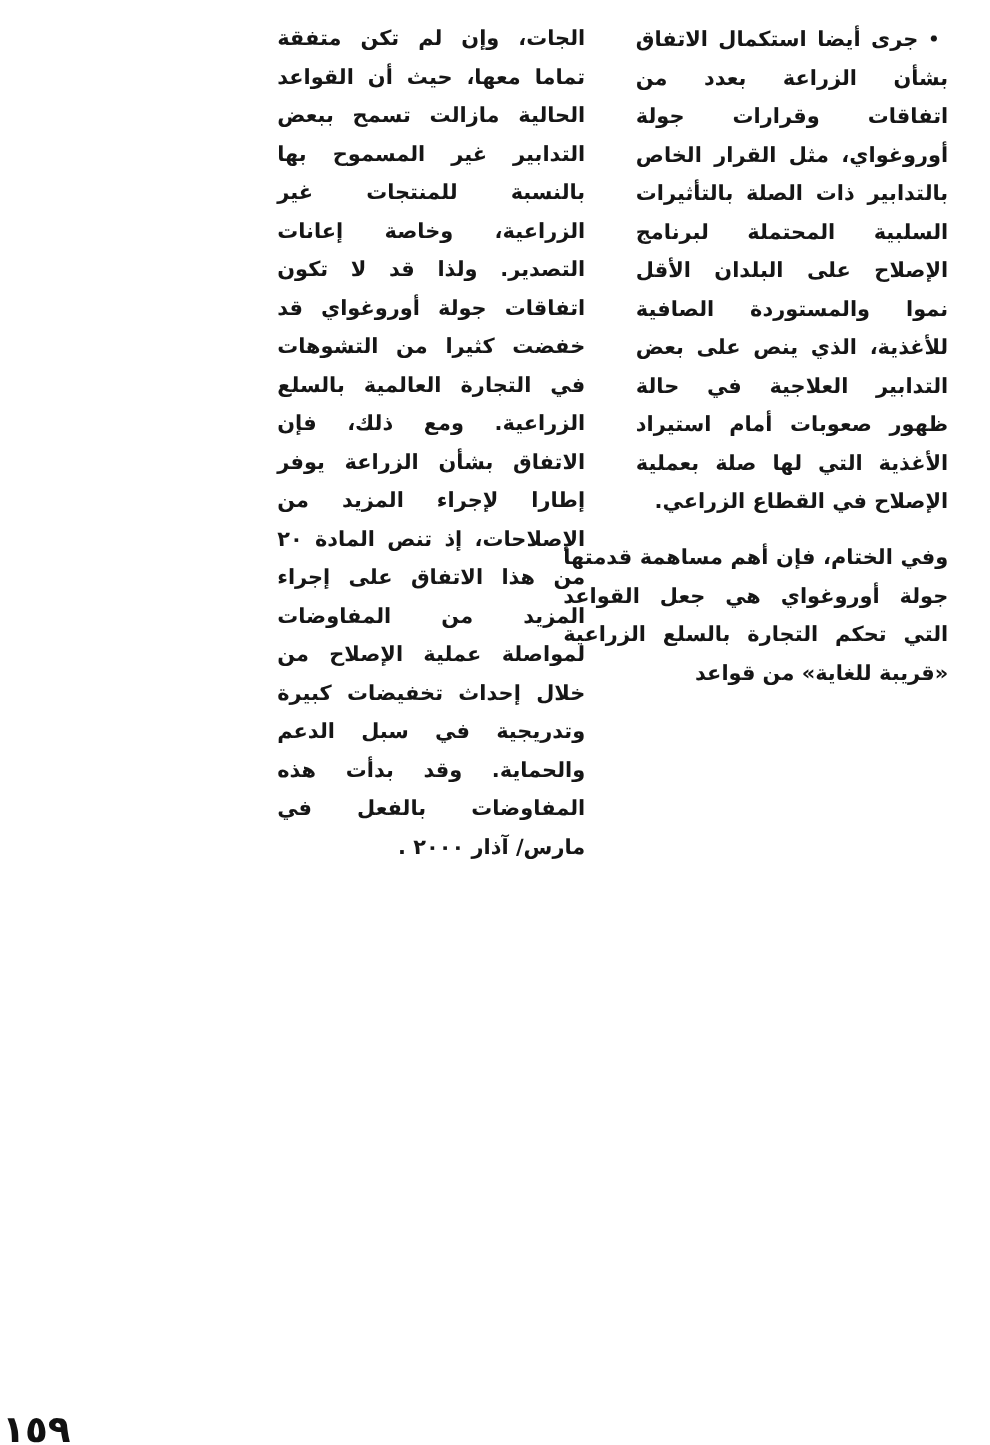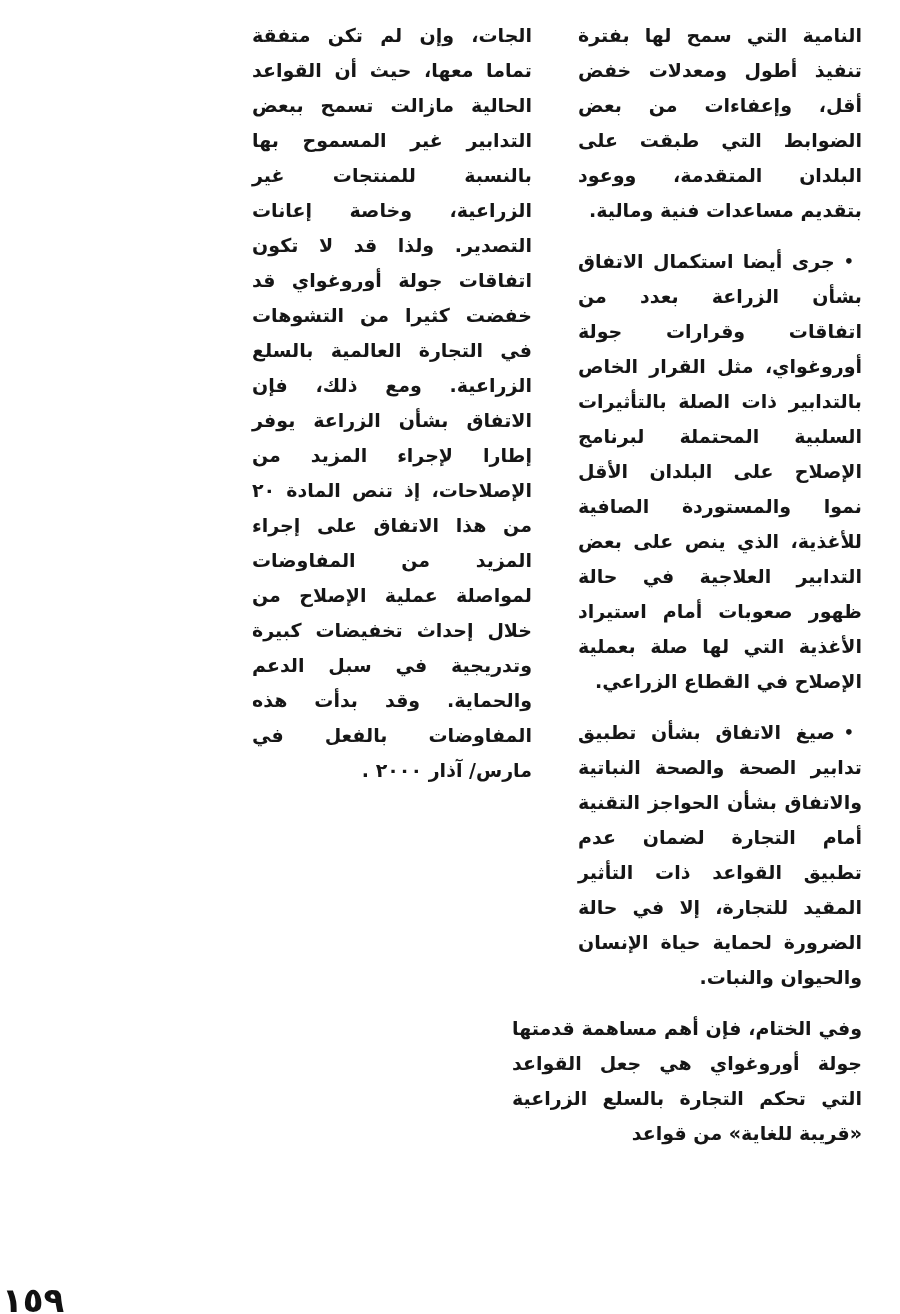--- a/index.html
+++ b/index.html
@@ -65,29 +65,25 @@
 </style>
 </head>
 <body>
 
 <div class="page">
 
   <div class="text-block">
 
     <div class="col col-right">
 
-      <p class="para">النامية التي سمح لها بفترة تنفيذ أطول ومعدلات خفض أقل، وإعفاءات من بعض الضوابط التي طبقت على البلدان المتقدمة، ووعود بتقديم مساعدات فنية ومالية.</p>
 
       <p class="para bullet">
         <span class="bullet-glyph">•</span><span>جرى أيضا استكمال الاتفاق بشأن الزراعة بعدد من اتفاقات وقرارات جولة أوروغواي، مثل القرار الخاص بالتدابير ذات الصلة بالتأثيرات السلبية المحتملة لبرنامج الإصلاح على البلدان الأقل نموا والمستوردة الصافية للأغذية، الذي ينص على بعض التدابير العلاجية في حالة ظهور صعوبات أمام استيراد الأغذية التي لها صلة بعملية الإصلاح في القطاع الزراعي.</span>
       </p>
 
-      <p class="para bullet">
-        <span class="bullet-glyph">•</span><span>صيغ الاتفاق بشأن تطبيق تدابير الصحة والصحة النباتية والاتفاق بشأن الحواجز التقنية أمام التجارة لضمان عدم تطبيق القواعد ذات التأثير المقيد للتجارة، إلا في حالة الضرورة لحماية حياة الإنسان والحيوان والنبات.</span>
-      </p>
 
       <p class="para wide">وفي الختام، فإن أهم مساهمة قدمتها جولة أوروغواي هي جعل القواعد التي تحكم التجارة بالسلع الزراعية «قريبة للغاية» من قواعد</p>
 
     </div>
 
     <div class="col col-left">
       <p class="para">الجات، وإن لم تكن متفقة تماما معها، حيث أن القواعد الحالية مازالت تسمح ببعض التدابير غير المسموح بها بالنسبة للمنتجات غير الزراعية، وخاصة إعانات التصدير. ولذا قد لا تكون اتفاقات جولة أوروغواي قد خفضت كثيرا من التشوهات في التجارة العالمية بالسلع الزراعية. ومع ذلك، فإن الاتفاق بشأن الزراعة يوفر إطارا لإجراء المزيد من الإصلاحات، إذ تنص المادة ٢٠ من هذا الاتفاق على إجراء المزيد من المفاوضات لمواصلة عملية الإصلاح من خلال إحداث تخفيضات كبيرة وتدريجية في سبل الدعم والحماية. وقد بدأت هذه المفاوضات بالفعل في مارس/ آذار ٢٠٠٠ .</p>
     </div>
 
   </div>

